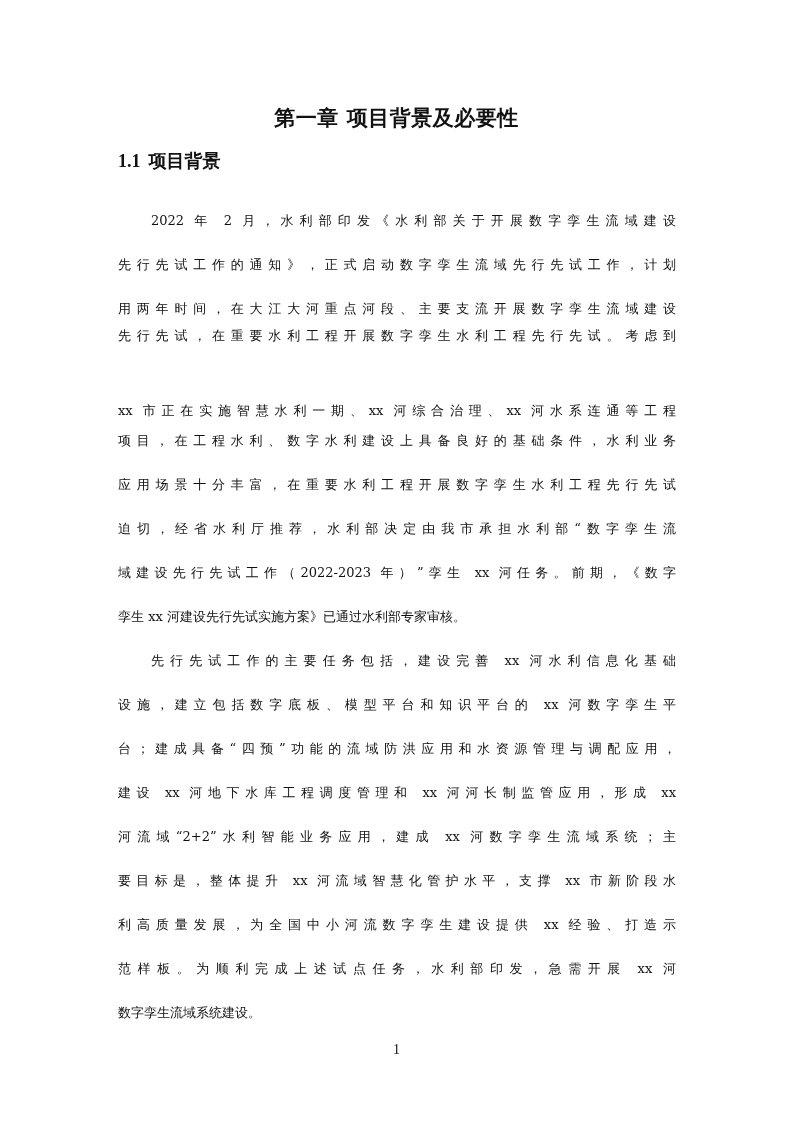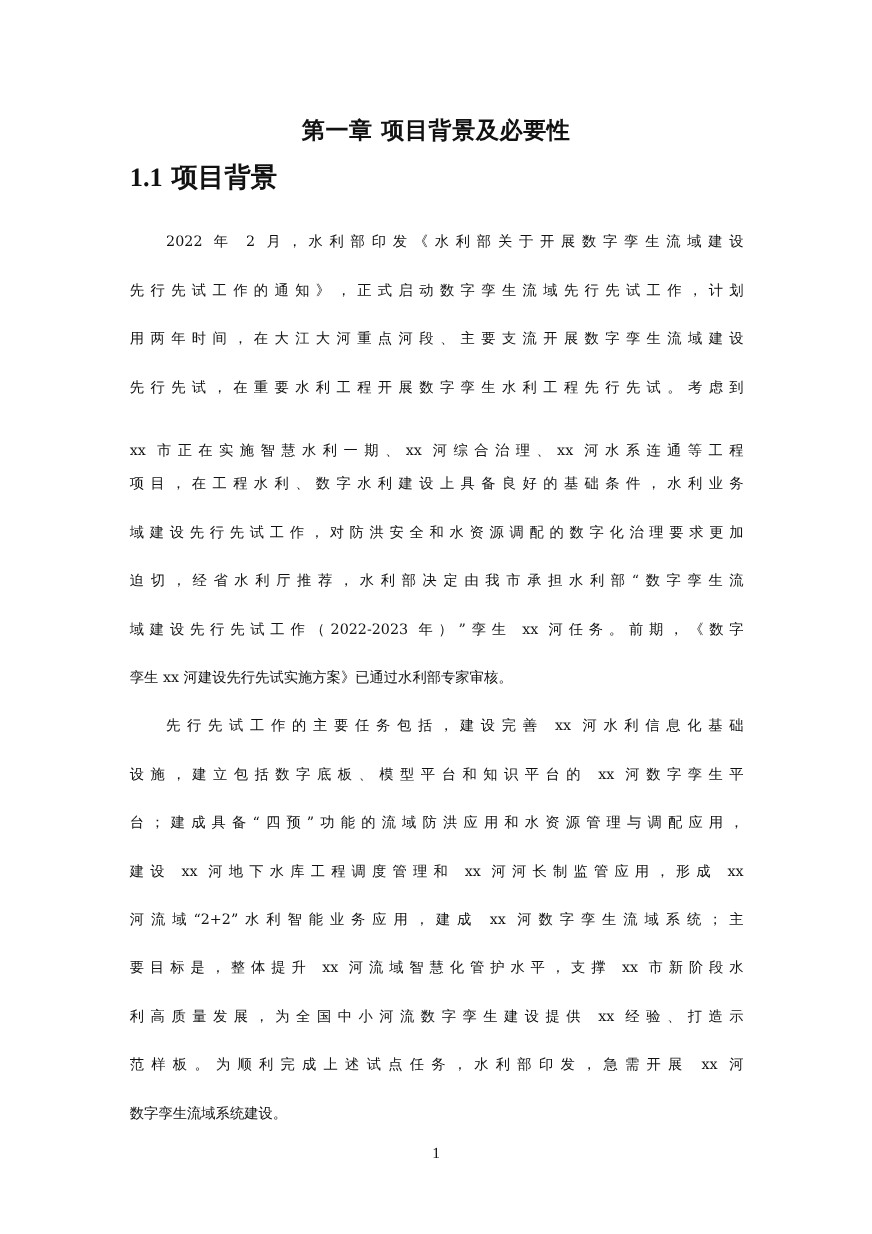--- a/index.html
+++ b/index.html
@@ -34,21 +34,21 @@
       letter-spacing: 0.5px;
       line-height: 30px;
       margin: 0;
     }
     .section-title {
       position: absolute;
       top: 147px;
       left: 118px;
       font-family: "DejaVu Sans", "Liberation Sans", sans-serif;
       font-weight: bold;
-      font-size: 24px;
+      font-size: 18px;
       line-height: 28px;
       margin: 0;
     }
     .section-title .num {
       font-family: "Liberation Serif", serif;
       font-weight: bold;
       margin-right: 8px;
     }
     .line {
       position: absolute;
@@ -87,24 +87,24 @@
   <h1 class="chapter-title">第一章  项目背景及必要性</h1>
 
   <h2 class="section-title">
     <span class="num">1.1</span><span>项目背景</span>
   </h2>
 
   <div>
     <p class="line first" style="top:209px">2022 年 2 月，水利部印发《水利部关于开展数字孪生流域建设</p>
     <p class="line" style="top:253px">先行先试工作的通知》，正式启动数字孪生流域先行先试工作，计划</p>
     <p class="line" style="top:297px">用两年时间，在大江大河重点河段、主要支流开展数字孪生流域建设</p>
-    <p class="line" style="top:341px">先行先试，在重要水利工程开展数字孪生水利工程先行先试。考虑到</p>
+    <p class="line" style="top:324px">先行先试，在重要水利工程开展数字孪生水利工程先行先试。考虑到</p>
     <p class="line" style="top:399px">xx 市正在实施智慧水利一期、xx 河综合治理、xx 河水系连通等工程</p>
     <p class="line" style="top:429px">项目，在工程水利、数字水利建设上具备良好的基础条件，水利业务</p>
-    <p class="line" style="top:473px">域建设先行先试工作，对防洪安全和水资源调配的数字化治理要求更加</p>
+    <p class="line" style="top:473px">应用场景十分丰富，在重要水利工程开展数字孪生水利工程先行先试</p>
     <p class="line" style="top:517px">迫切，经省水利厅推荐，水利部决定由我市承担水利部“数字孪生流</p>
     <p class="line" style="top:561px">域建设先行先试工作（2022-2023 年）”孪生 xx 河任务。前期，《数字</p>
     <p class="line last" style="top:605px">孪生 xx 河建设先行先试实施方案》已通过水利部专家审核。</p>
   </div>
 
   <div>
     <p class="line first" style="top:649px">先行先试工作的主要任务包括，建设完善 xx 河水利信息化基础</p>
     <p class="line" style="top:693px">设施，建立包括数字底板、模型平台和知识平台的 xx 河数字孪生平</p>
     <p class="line" style="top:737px">台；建成具备“四预”功能的流域防洪应用和水资源管理与调配应用，</p>
     <p class="line" style="top:781px">建设 xx 河地下水库工程调度管理和 xx 河河长制监管应用，形成 xx</p>

